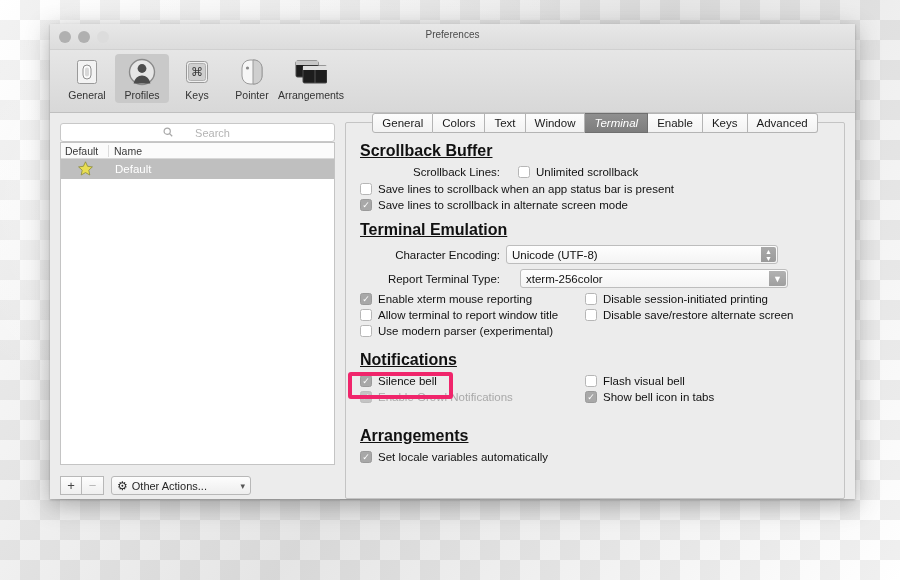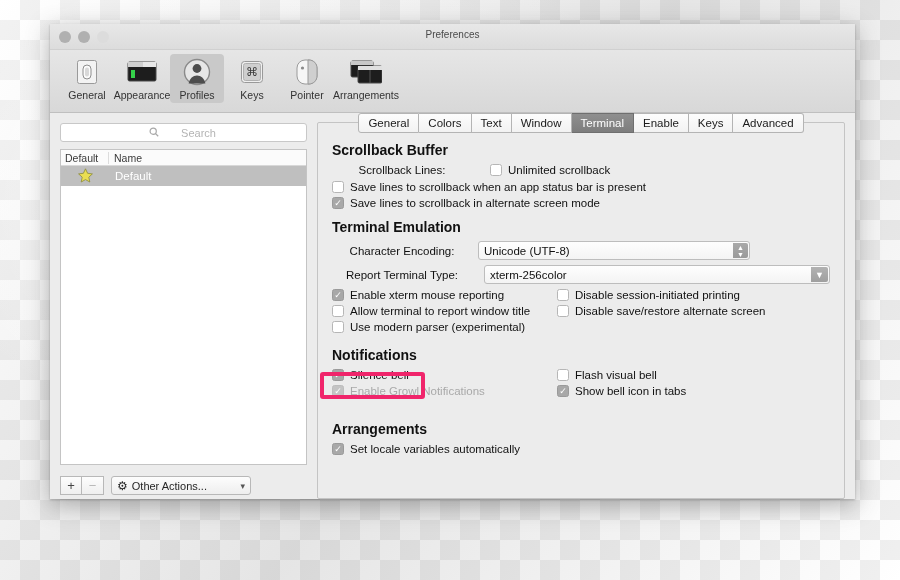--- a/index.html
+++ b/index.html
@@ -68,21 +68,21 @@
     width:295px; padding:10px 10px 0 10px;
     display:flex; flex-direction:column;
   }
   #search {
     height:19px; background:#fff; border:1px solid #c8c8c8; border-radius:3px;
     display:flex; align-items:center; justify-content:center; gap:20px;
     font-size:11px; color:#b4b4b4; position:relative;
   }
   #search .mag { position:relative; left:-2px; }
   #proflist {
-    margin-top:7px; flex:1; background:#fff; border:1px solid #c4c4c4;
+    flex:1; background:#fff; border:1px solid #c4c4c4;
     display:flex; flex-direction:column; overflow:hidden;
   }
   #listhead {
     height:16px; display:flex; align-items:center;
     background:#fbfbfb; border-bottom:1px solid #d8d8d8; font-size:10.5px; color:#3a3a3a;
   }
   #listhead .h1 { width:48px; padding-left:4px; border-right:1px solid #dcdcdc; }
   #listhead .h2 { padding-left:5px; }
   .prow { height:20px; display:flex; align-items:center; }
   .prow.sel { background:#bfbfbf; }
@@ -113,27 +113,27 @@
     display:flex; justify-content:center; margin-top:-10px;
   }
   .tab {
     height:20px; padding:0 9px; display:flex; align-items:center;
     font-size:11.5px; color:#1a1a1a;
     background:linear-gradient(#fdfdfd,#f2f2f2);
     border:1px solid #b4b4b4; border-left:none;
   }
   .tab:first-child { border-left:1px solid #b4b4b4; border-radius:3px 0 0 3px; }
   .tab:last-child { border-radius:0 3px 3px 0; }
-  .tab.sel { background:linear-gradient(#8f8f8f,#7d7d7d); color:#fff; border-color:#6f6f6f; }
+  .tab.sel { background:linear-gradient(#8f8f8f,#7d7d7d); color:#fff; border-color:#6f6f6f;font-style:italic; }
 
   #pcontent { padding:9px 14px 0 14px; position:relative; }
-  .sechead { font-size:14px; font-weight:bold; color:#111; margin:0 0 6px 0; }
+  .sechead { font-size:16px; font-weight:bold; color:#111; margin:0 0 6px 0;text-decoration:underline; }
   .section { margin-bottom:10px; }
   .frow { display:flex; align-items:center; margin-bottom:5px; }
-  .flabel { font-size:11.5px; color:#111; text-align:center; }
+  .flabel { font-size:11.5px; color:#111; text-align:right; }
   .tinput {
     height:18px; background:#fff; border:1px solid #bdbdbd; border-radius:2px;
     font-size:11.5px; color:#111; padding:0 5px; display:flex; align-items:center;
   }
   .popup {
     height:19px; background:linear-gradient(#fefefe,#f4f4f4); border:1px solid #bdbdbd;
     border-radius:3px; font-size:11.5px; color:#111; padding:0 5px;
     display:flex; align-items:center; position:relative;
   }
   .stepper {
@@ -189,31 +189,20 @@
       <div class="tbicon">
         <svg width="22" height="26" viewBox="0 0 22 26">
           <rect x="1.5" y="1.5" width="19" height="23" rx="2" fill="#f3f3f3" stroke="#9a9a9a"></rect>
           <rect x="7" y="6" width="8" height="14" rx="4" fill="#fbfbfb" stroke="#8e8e8e"></rect>
           <rect x="9" y="8.5" width="4" height="9" rx="2" fill="#d8d8d8"></rect>
         </svg>
       </div>
       <div class="tblabel">General</div>
     </div>
 
-    <div class="tbitem">
-      <div class="tbicon">
-        <svg width="30" height="26" viewBox="0 0 30 26">
-          <rect x="1" y="3" width="28" height="19" rx="1.5" fill="#1d1d1d" stroke="#4a4a4a"></rect>
-          <rect x="1" y="3" width="28" height="5" fill="#cfcfcf"></rect>
-          <rect x="16" y="3" width="13" height="5" fill="#e8e8e8"></rect>
-          <rect x="4" y="11" width="4" height="8" fill="#35d14a"></rect>
-        </svg>
-      </div>
-      <div class="tblabel">Appearance</div>
-    </div>
 
     <div class="tbitem sel">
       <div class="tbicon">
         <svg width="28" height="28" viewBox="0 0 28 28">
           <circle cx="14" cy="14" r="12.5" fill="#e6e6e6" stroke="#8a8a8a" stroke-width="1.4"></circle>
           <circle cx="14" cy="10.5" r="4.4" fill="#4d4d4d"></circle>
           <path d="M5.6 25.5c1.1-5.3 4.4-8.1 8.4-8.1s7.3 2.8 8.4 8.1z" fill="#4d4d4d"></path>
         </svg>
       </div>
       <div class="tblabel">Profiles</div>
@@ -339,21 +328,21 @@
               <div class="popup" style="width:272px;margin-left:6px">
                 <span>Unicode (UTF-8)</span>
                 <span class="stepper">
                   <span>▲</span>
                     <span>▼</span>
                 </span>
               </div>
             </div>
             <div class="frow">
               <div class="flabel" style="width:140px">Report Terminal Type:</div>
-              <div class="popup" style="width:346px;margin-left:12px">
+              <div class="popup" style="width:268px;margin-left:20px">
                 <span>xterm-256color</span>
                 <span class="chev">▼</span>
               </div>
             </div>
 
             <div class="cbcols">
               <div class="col1">
                 <div class="cbrow">
                   <div class="cb on">✓</div>
                   <div class="cbtext">Enable xterm mouse reporting</div>

